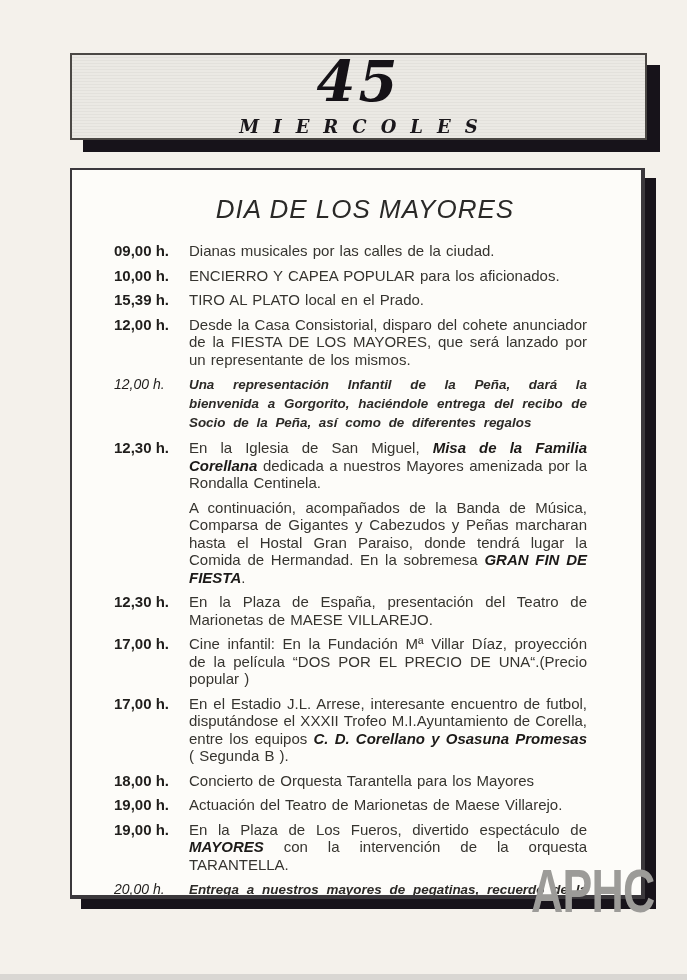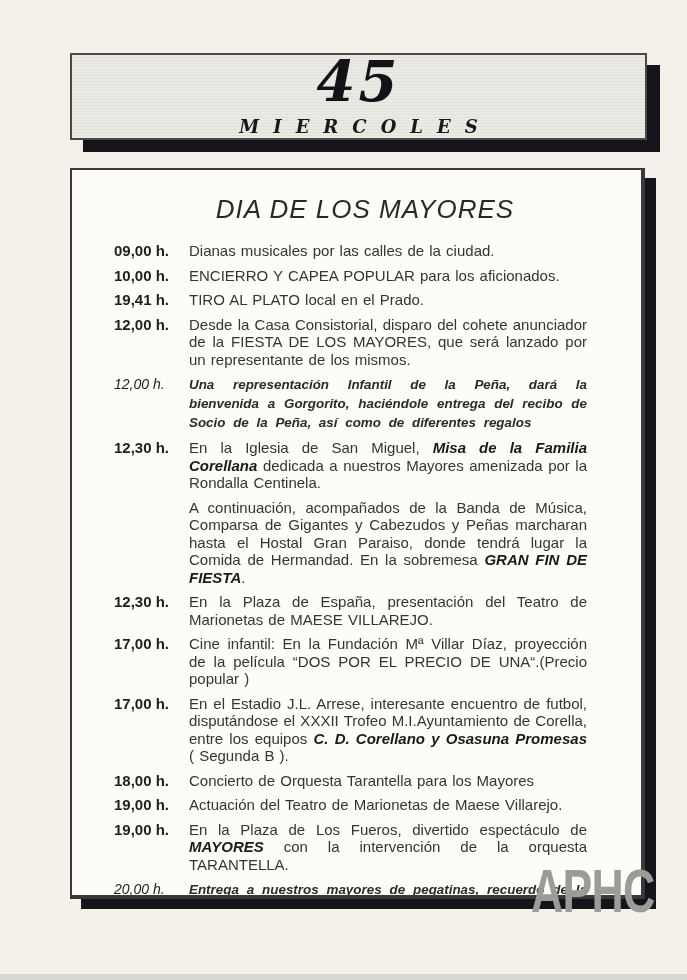--- a/index.html
+++ b/index.html
@@ -88,21 +88,21 @@
   <div class="schedule">
       <div class="entry">
         <span class="time">09,00 h.</span>
         <span class="text"><span>Dianas musicales por las calles de la ciudad.</span></span>
       </div>
       <div class="entry">
         <span class="time">10,00 h.</span>
         <span class="text"><span>ENCIERRO Y CAPEA POPULAR para los aficionados.</span></span>
       </div>
       <div class="entry">
-        <span class="time">19,41 h.</span>
+        <span class="time">15,39 h.</span>
         <span class="text"><span>TIRO AL PLATO local en el Prado.</span></span>
       </div>
       <div class="entry">
         <span class="time">12,00 h.</span>
         <span class="text"><span>Desde la Casa Consistorial, disparo del cohete anunciador de la FIESTA DE LOS MAYORES, que será lanzado por un representante de los mismos.</span></span>
       </div>
       <div class="entry em">
         <span class="time">12,00 h.</span>
         <span class="text"><span>Una representación Infantil de la Peña, dará la bienvenida a Gorgorito, haciéndole entrega del recibo de Socio de la Peña, así como de diferentes regalos</span></span>
       </div>

